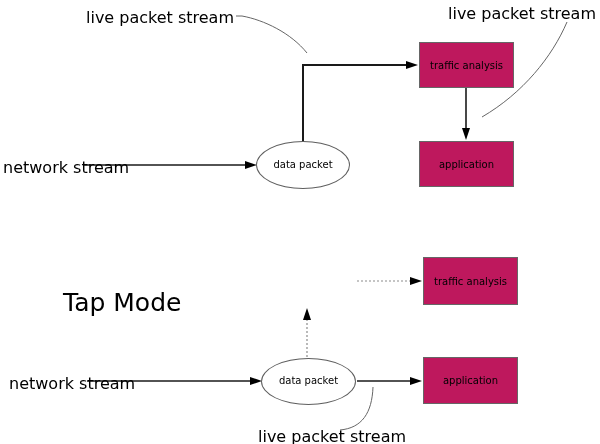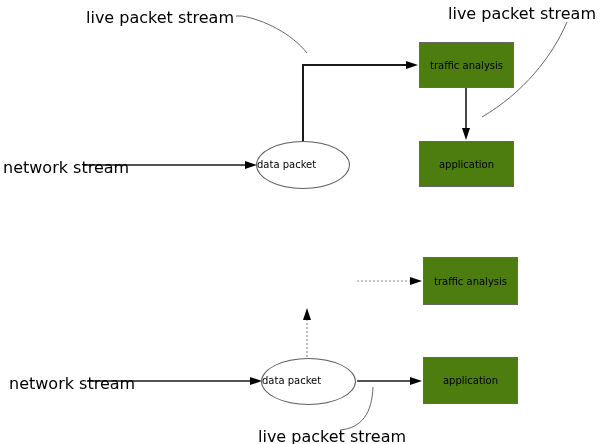--- a/index.html
+++ b/index.html
@@ -34,38 +34,38 @@
     z-index: 2;
     font-size: 16px;
     color: #000000;
     white-space: nowrap;
   }
   .node-box {
     position: absolute;
     z-index: 2;
     box-sizing: border-box;
     border: 1px solid #666666;
-    background: #4d7c0f;
+    background: #be185d;
     display: flex;
     align-items: center;
     justify-content: center;
     font-size: 10px;
     color: #000000;
     white-space: nowrap;
   }
   .node-ellipse {
     position: absolute;
     z-index: 2;
     box-sizing: border-box;
     border: 1px solid #5f5f5f;
     border-radius: 50%;
     background: #ffffff;
     display: flex;
     align-items: center;
-    justify-content: flex-start;
+    justify-content: center;
     text-align: center;
     font-size: 10px;
     color: #000000;
     line-height: 1.25;
   }
   .node-ellipse.wrap {
     padding: 0 16px;
     white-space: normal;
   }
   .node-ellipse.nowrap {
@@ -125,20 +125,21 @@
   </div>
 
   <div class="node-box" style="left:419px; top:42px; width:95px; height:46px;">
     <span>traffic analysis</span>
   </div>
 
   <div class="node-box" style="left:419px; top:141px; width:95px; height:46px;">
     <span>application</span>
   </div>
 
+  <div class="mode-title" style="left:63px; top:288px;">Tap Mode</div>
 
   <div class="small-label" style="left:9px; top:374px;">network stream</div>
 
   <div class="small-label" style="left:258px; top:427px;">live packet stream</div>
 
 
   <div class="node-ellipse nowrap" style="left:261px; top:358px; width:95px; height:47px;">
     <span>data packet</span>
   </div>
 

